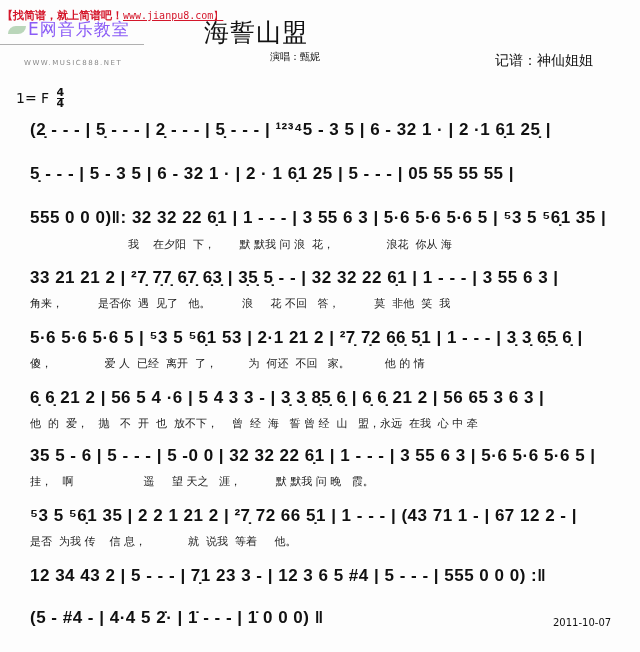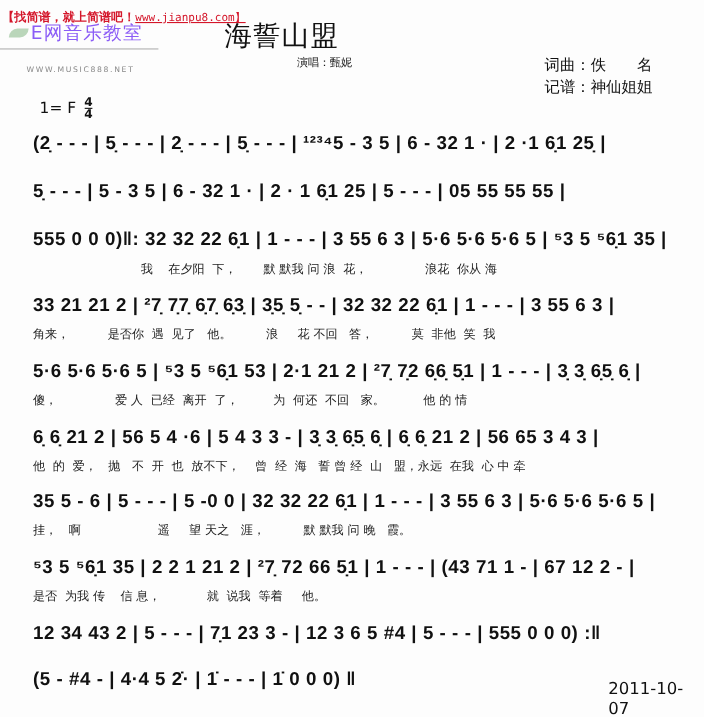--- a/index.html
+++ b/index.html
@@ -11,45 +11,44 @@
   .promo { left:2px; top:8px; font-size:11px; color:#d4162a; white-space:nowrap; font-weight:bold; }
   .promo .url { font-family:"DejaVu Sans Mono",monospace; font-weight:normal; font-size:10px;text-decoration:underline; }
   .logo { left:8px; top:18px; font-size:17px; color:#8b5cf6; white-space:nowrap; letter-spacing:1px; }
   .logo-leaf { display:inline-block; width:18px; height:8px; border-radius:8px 0 8px 0; background:#9cc49c; margin-right:2px; vertical-align:middle; opacity:.7; }
   .logo-rule { left:0; top:44px; width:144px; height:1px; background:#b0b0b0; }
   .logo-site { left:24px; top:47px; font-size:7px; color:#888; letter-spacing:1.5px;margin-top:12px; }
   .title { left:0; width:512px; top:16px; text-align:center; font-size:25px; letter-spacing:1px; }
   .singer { left:270px; top:50px; font-size:10px; }
   .credits { left:495px; top:50px; font-size:14px; line-height:20px; }
   .credits .row { white-space:nowrap; }
-  .key { left:36px; top:88px; font-size:14px; }
+  .key { left:16px; top:88px; font-size:14px; }
   .frac { display:inline-block; vertical-align:middle; text-align:center; font-weight:bold; font-size:11px; line-height:10px; margin-left:3px; }
   .frac span { display:block; }
   .frac .bar { height:1px; background:#111; }
 
   .staff { left:30px; width:582px; font-family:"Liberation Sans",sans-serif; font-weight:bold; font-size:17px; white-space:nowrap; letter-spacing:0.5px; }
   .lyric { left:30px; width:582px; font-size:11px; white-space:pre; color:#222; }
-  .date { left:553px; top:617px; font-size:15px; }
+  .date { left:553px; top:617px; font-size:10px; }
 </style>
 </head>
 <body>
 
 <div class="abs promo">
   <span>【找简谱，就上简谱吧！</span><span class="url">www.jianpu8.com】</span>
 </div>
 <div class="abs logo">
   <span class="logo-leaf"></span><span>E网音乐教室</span>
 </div>
 <div class="abs logo-rule"></div>
 <div class="abs logo-site">WWW.MUSIC888.NET</div>
 
 <div class="abs title">海誓山盟</div>
 <div class="abs singer">演唱：甄妮</div>
 <div class="abs credits">
-  <div class="row">词曲：佚　　名</div>
   <div class="row">记谱：神仙姐姐</div>
 </div>
 <div class="abs key">
   <span>1= F</span>
   <span class="frac">
     <span>4</span>
     <span class="bar"></span>
     <span>4</span>
   </span>
 </div>
@@ -60,21 +59,21 @@
 
 <div class="abs staff" style="top:208px">555 0 0 0)‖: 32 32 22 6̣1 | 1 - - - | 3 55 6 3 | 5·6 5·6 5·6 5 | ⁵3 5 ⁵6̣1 35 |</div>
 <div class="abs lyric" style="top:237px; left:128px;">我    在夕阳  下，       默 默我 问 浪  花，               浪花  你从 海</div>
 
 <div class="abs staff" style="top:268px">33 21 21 2 | ²7̣ 7̣7̣  6̣7̣ 6̣3̣ | 3̣5̣ 5̣ - - | 32  32  22  6̣1 | 1 - - - | 3  55  6  3 |</div>
 <div class="abs lyric" style="top:296px">角来，          是否你  遇  见了   他。         浪     花 不回   答，          莫  非他  笑  我</div>
 
 <div class="abs staff" style="top:328px">5·6 5·6 5·6 5 | ⁵3 5 ⁵6̣1 53 | 2·1 21 2 | ²7̣  7̣2  6̣6̣ 5̣1 | 1 - - - | 3̣ 3̣ 6̣5̣ 6̣ |</div>
 <div class="abs lyric" style="top:356px">傻，               爱 人  已经  离开  了，         为  何还  不回   家。          他 的 情</div>
 
-<div class="abs staff" style="top:388px">6̣ 6̣ 21 2 | 56 5 4 ·6 | 5 4 3 3 - | 3̣ 3̣ 6̣5̣ 6̣ | 6̣ 6̣ 21 2 | 56 65 3 4 3 |</div>
+<div class="abs staff" style="top:388px">6̣ 6̣ 21 2 | 56 5 4 ·6 | 5 4 3 3 - | 3̣ 3̣ 8̣5̣ 6̣ | 6̣ 6̣ 21 2 | 56 65 3 6 3 |</div>
 <div class="abs lyric" style="top:416px">他  的  爱，   抛   不  开  也  放不下，    曾  经  海   誓 曾 经  山   盟，永远  在我  心 中 牵</div>
 
 <div class="abs staff" style="top:446px">35 5 - 6 | 5 - - - | 5 -0 0 | 32 32 22 6̣1 | 1 - - - | 3 55 6 3 | 5·6 5·6 5·6 5 |</div>
 <div class="abs lyric" style="top:474px">挂，   啊                    遥     望 天之   涯，          默 默我 问 晚   霞。</div>
 
 <div class="abs staff" style="top:506px">⁵3 5 ⁵6̣1 35 | 2 2 1 21 2 | ²7̣  72  66  5̣1 | 1 - - - | (43 71 1 - | 67 12 2 - |</div>
 <div class="abs lyric" style="top:534px">是否  为我 传    信 息，            就  说我  等着     他。</div>
 
 <div class="abs staff" style="top:566px">12  34  43  2 | 5 - - - | 7̣1  23  3  - | 12  3  6 5 #4 | 5 - - - | 555 0 0 0) :‖</div>
 

